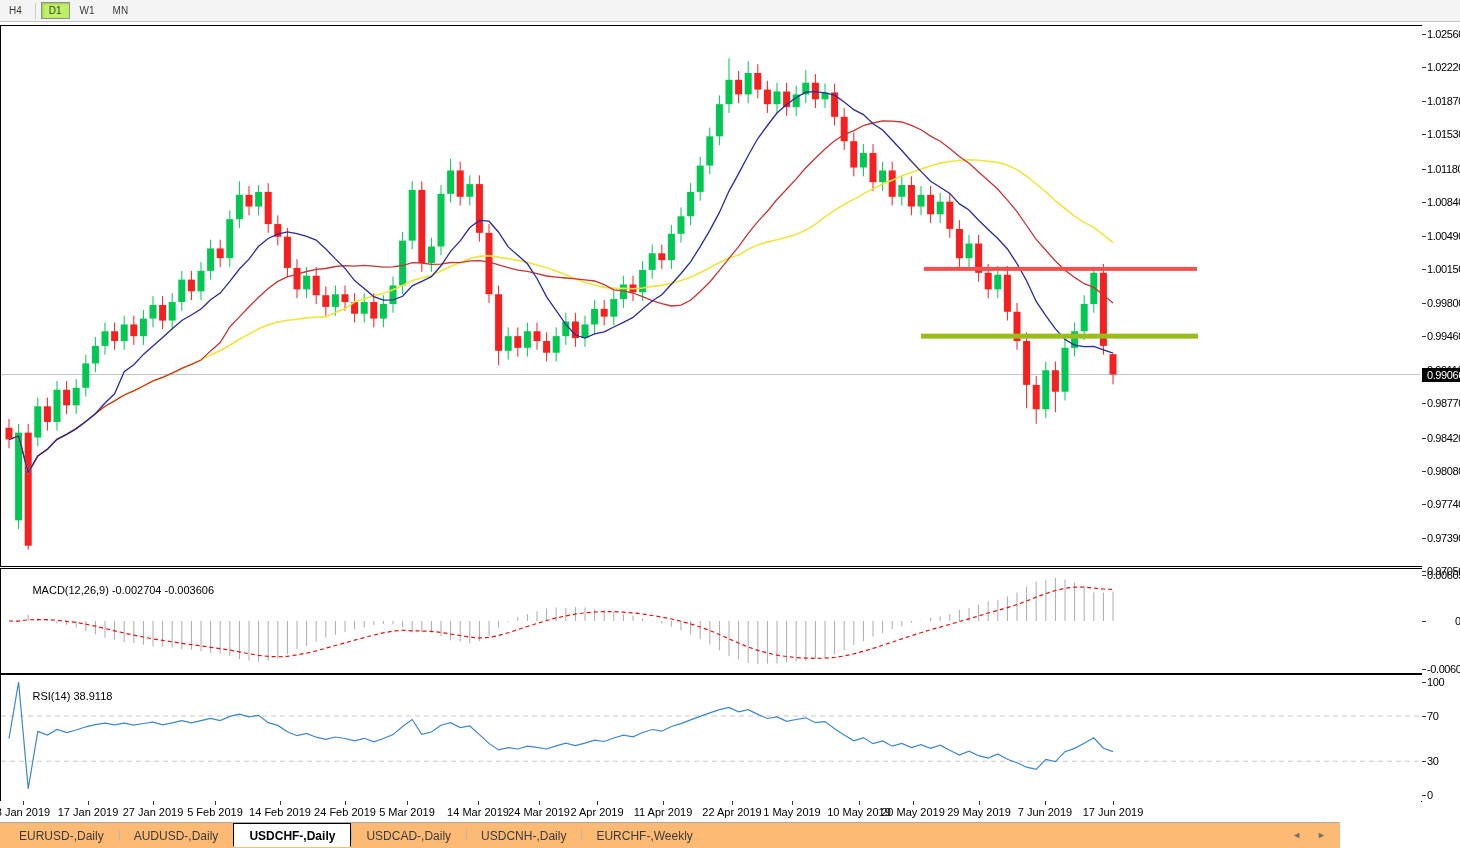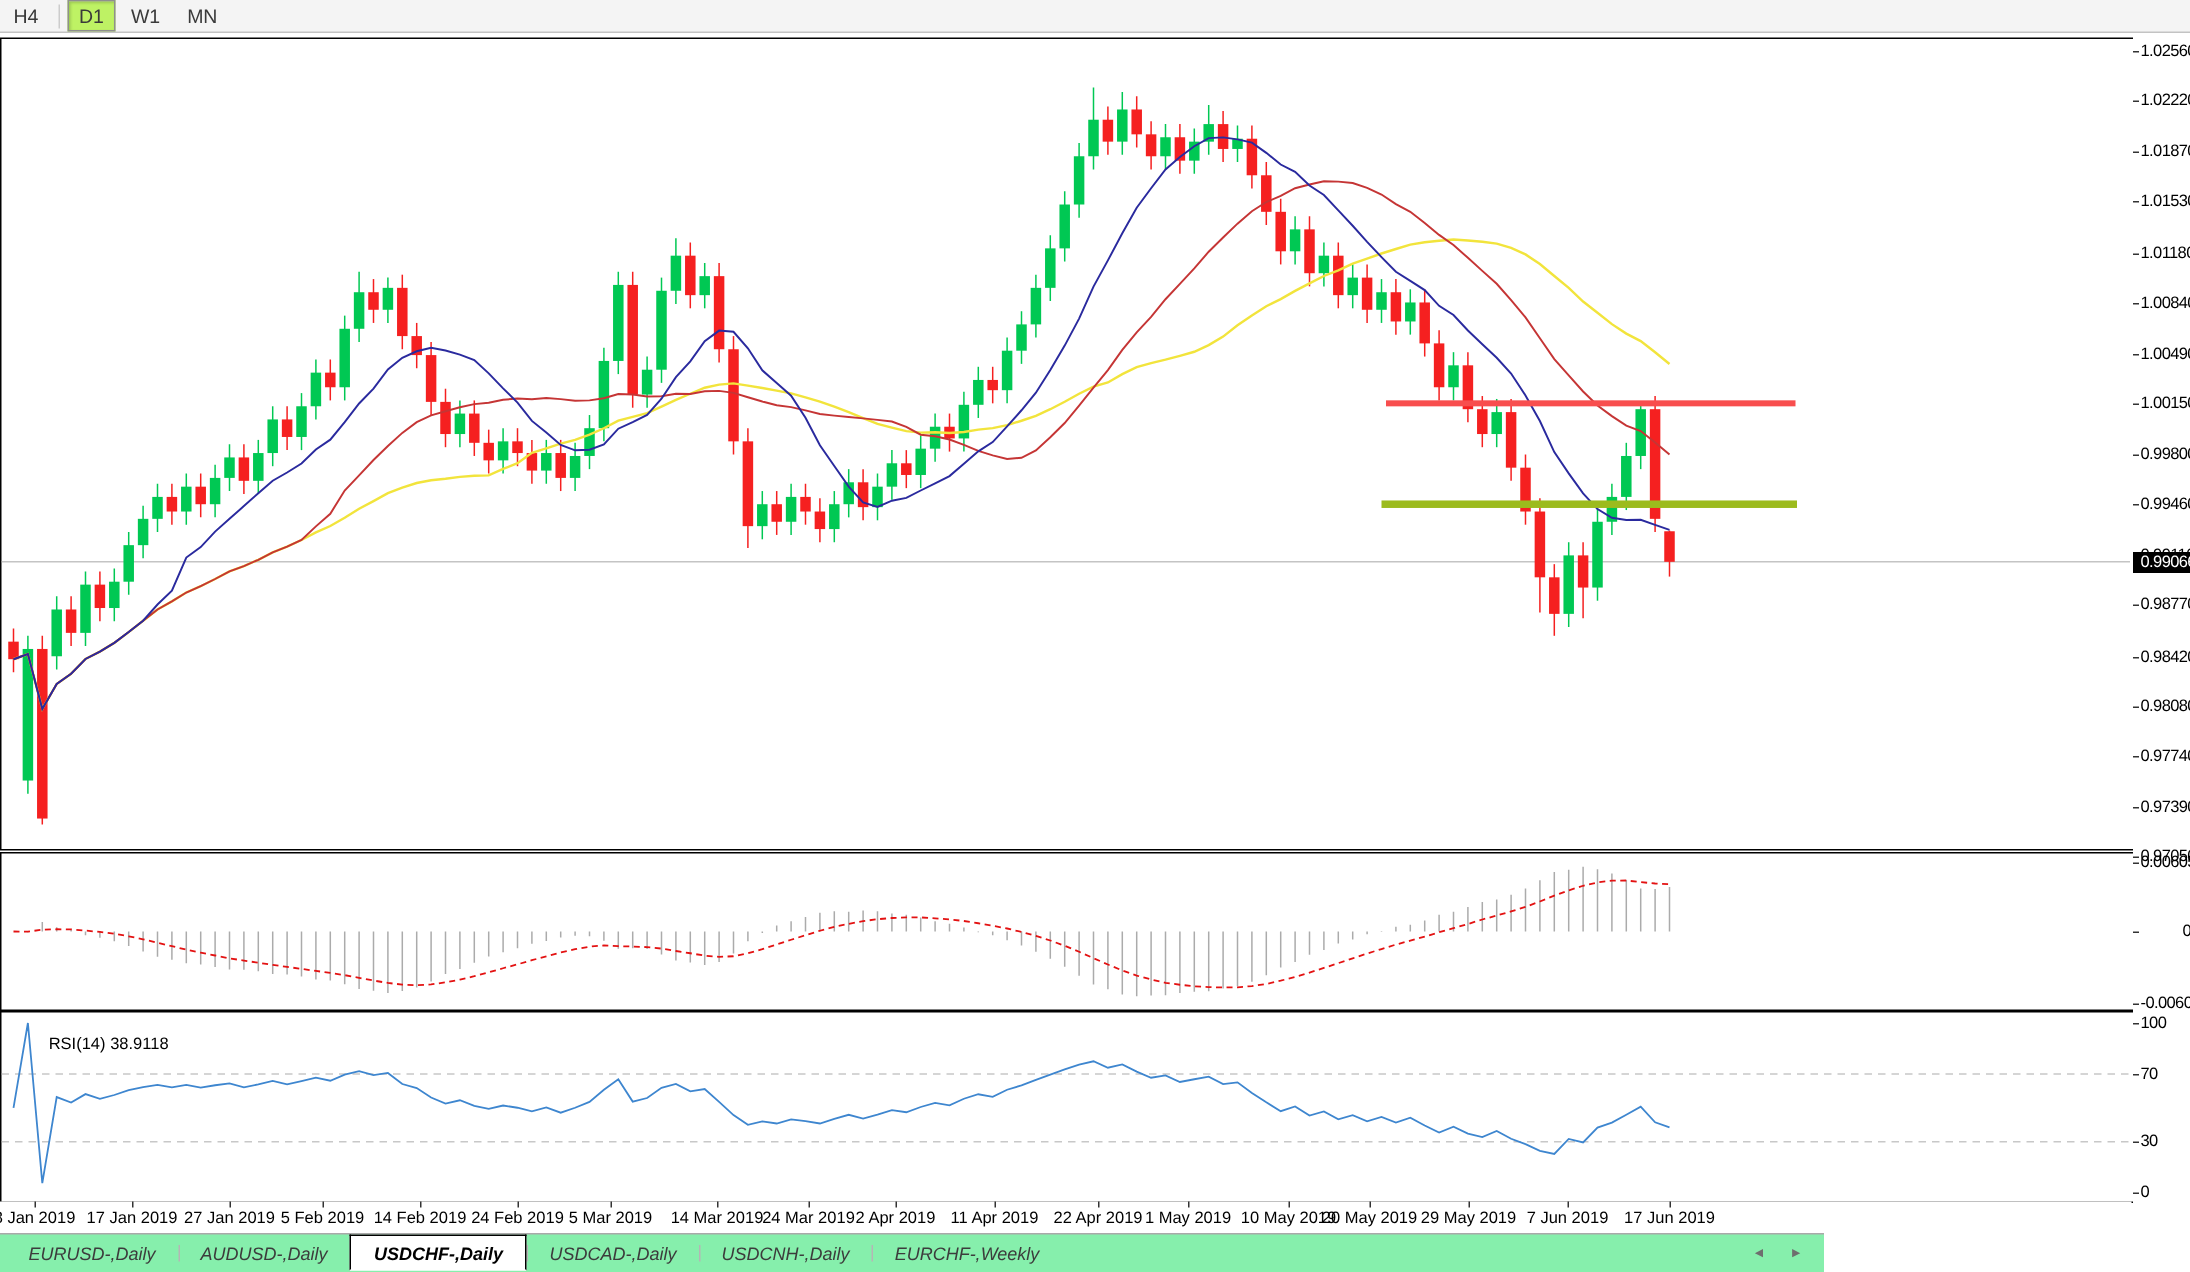--- a/index.html
+++ b/index.html
@@ -1,21 +1,21 @@
 <!DOCTYPE html>
 <html><head>
 <meta charset="utf-8">
 <style>
   html,body{margin:0;padding:0;background:#dcdcdc;}
   .screen{position:relative;width:1460px;height:848px;background:#ffffff;
           font-family:"Liberation Sans",sans-serif;overflow:hidden;-webkit-font-smoothing:none;}
   
   .toolbar{position:absolute;left:0;top:0;width:1460px;height:21px;background:#f4f4f4;
            border-bottom:1px solid #c3c3c3;display:flex;align-items:center;}
-  .tf-btn{font-size:13px;color:#3a3a3a;padding:2px 7px;margin:0 1px;border:1px solid transparent;cursor:default;}
+  .tf-btn{font-size:10px;color:#3a3a3a;padding:2px 7px;margin:0 1px;border:1px solid transparent;cursor:default;}
   .tf-btn.active{border:1px solid #8f8f8f;background:#bef264;box-shadow:inset 1px 1px 2px rgba(0,0,0,.18);}
   .tb-sep{width:1px;height:16px;background:#cccccc;margin:0 4px;}
   
   .chart-window{position:absolute;left:0;top:22px;width:1460px;height:799px;background:#ffffff;}
   .pane{position:absolute;left:0;background:#ffffff;border:1px solid #000000;}
   #price-pane{top:3px;width:1421px;height:540px;}
   #macd-pane{top:546px;width:1421px;height:104px;}
   #rsi-pane{top:652px;width:1421px;height:126px;}
   .pane svg{position:absolute;left:0;top:0;}
   .pane-label{position:absolute;left:7px;top:3px;font-size:11px;color:#000;white-space:pre;z-index:5;}
@@ -24,22 +24,22 @@
   .right-axis{position:absolute;left:1422px;top:0;width:38px;height:799px;background:#fff;}
   .ax-label{position:absolute;left:5px;font-size:11px;letter-spacing:-0.4px;color:#000;white-space:nowrap;}
   .ax-tick{position:absolute;left:0;width:4px;height:1px;background:#333;}
   .bid-badge{position:absolute;left:0;width:38px;height:14px;background:#000;color:#fff;
              font-size:11px;letter-spacing:-0.4px;line-height:14px;padding-left:5px;box-sizing:border-box;}
   
   .date-axis{position:absolute;left:0;top:779px;width:1421px;height:20px;background:#fff;}
   .date-label{position:absolute;top:5px;font-size:11px;color:#000;transform:translateX(-50%);white-space:nowrap;}
   .date-tick{position:absolute;top:0;width:1px;height:4px;background:#333;}
   
-  .tabs-bar{position:absolute;left:0;top:822px;width:1216px;height:26px;background:#86efac;
-            border-top:1px solid #a9a9a9;display:flex;align-items:flex-start;font-style:italic;}
+  .tabs-bar{position:absolute;left:0;top:822px;width:1340px;height:26px;background:#fdba74;
+            border-top:1px solid #a9a9a9;display:flex;align-items:flex-start;}
   .tab{font-size:12px;color:#3c3c3c;padding:4px 15px 3px 15px;margin-top:2px;position:relative;cursor:default;}
   .tab:not(.active):not(:first-child)::before{content:"";position:absolute;left:0;top:5px;bottom:5px;width:1px;background:#b5b5b5;}
   .tab.active{background:#ffffff;border:1px solid #000;border-bottom:1px solid #fff;font-weight:bold;
               color:#000;margin-top:0;padding-top:5px;z-index:2;}
   .scroll-arrows{margin-left:auto;margin-right:14px;margin-top:7px;display:flex;gap:16px;}
   .scroll-arrow{font-size:9px;color:#6e6e6e;cursor:default;}
 </style>
 </head>
 <body>
 
@@ -294,20 +294,23 @@
           </g>
           <polyline points="8,413.5 17.6,410.0 27.2,446.6 36.8,430.0 46.4,423.2 56,413.3 65.6,408.4 75.2,402.6 84.8,395.4 94.39999999999999,387.8 104,380.3 113.6,374.9 123.19999999999999,369.0 132.8,364.8 142.4,360.0 152,354.9 161.6,351.4 171.2,347.2 180.79999999999998,342.3 190.4,338.4 200,334.0 209.6,328.9 219.2,324.7 228.79999999999998,319.2 238.39999999999998,313.2 248,308.1 257.6,302.8 267.2,299.1 276.8,296.0 286.4,294.2 296,293.2 305.59999999999997,291.9 315.2,291.2 324.8,290.9 334.4,286.6 344,282.8 353.59999999999997,275.9 363.2,272.9 372.8,269.8 382.4,267.3 392,263.8 401.59999999999997,259.5 411.2,254.4 420.8,251.9 430.4,249.4 440,245.1 449.59999999999997,240.6 459.2,236.5 468.79999999999995,232.5 478.4,230.4 488,229.6 497.59999999999997,231.1 507.2,232.7 516.8,234.4 526.4,236.2 536,238.9 545.6,241.7 555.1999999999999,245.1 564.8,248.8 574.4,252.7 584,256.6 593.6,259.1 603.1999999999999,261.4 612.8,262.4 622.4,262.2 632,262.7 641.6,262.0 651.1999999999999,260.4 660.8,259.4 670.4,257.4 680,254.5 689.6,251.3 699.1999999999999,246.8 708.8,241.8 718.4,236.5 728,231.8 737.6,229.0 747.1999999999999,223.4 756.8,218.8 766.4,216.1 776,213.8 785.6,211.2 795.1999999999999,208.5 804.8,204.1 814.4,198.4 824,190.8 833.6,184.3 843.1999999999999,178.2 852.8,173.4 862.4,167.9 872,162.9 881.6,158.0 891.1999999999999,154.3 900.8,149.8 910.4,146.4 920,143.0 929.5999999999999,140.0 939.1999999999999,137.1 948.8,135.5 958.4,134.5 968,133.7 977.5999999999999,134.3 987.1999999999999,135.2 996.8,136.4 1006.4,139.2 1016,143.6 1025.6,150.0 1035.2,158.0 1044.8,165.9 1054.3999999999999,175.0 1064,182.5 1073.6,190.1 1083.2,196.4 1092.8,201.4 1102.3999999999999,208.8 1112,216.7" fill="none" stroke="#f2e43c" stroke-width="1.6"></polyline>
           <polyline points="8,413.5 17.6,410.0 27.2,446.6 36.8,430.0 46.4,423.2 56,413.3 65.6,408.4 75.2,402.6 84.8,395.4 94.39999999999999,387.8 104,380.3 113.6,374.9 123.19999999999999,369.0 132.8,364.8 142.4,360.0 152,354.9 161.6,351.4 171.2,347.2 180.79999999999998,342.3 190.4,338.4 200,334.0 209.6,324.9 219.2,316.5 228.79999999999998,301.0 238.39999999999998,290.9 248,280.7 257.6,271.3 267.2,262.6 276.8,255.4 286.4,250.9 296,248.2 305.59999999999997,245.5 315.2,243.4 324.8,242.5 334.4,240.5 344,239.7 353.59999999999997,240.2 363.2,239.3 372.8,240.1 382.4,241.2 392,240.9 401.59999999999997,239.5 411.2,236.7 420.8,237.0 430.4,238.3 440,238.2 449.59999999999997,236.5 459.2,236.7 468.79999999999995,234.8 478.4,234.6 488,235.9 497.59999999999997,238.8 507.2,241.7 516.8,244.2 526.4,245.4 536,247.6 545.6,250.0 555.1999999999999,251.1 564.8,252.0 574.4,252.9 584,253.9 593.6,255.0 603.1999999999999,258.6 612.8,263.8 622.4,264.8 632,267.0 641.6,270.6 651.1999999999999,274.6 660.8,277.6 670.4,280.0 680,279.2 689.6,274.3 699.1999999999999,265.5 708.8,256.0 718.4,244.4 728,232.4 737.6,220.7 747.1999999999999,207.3 756.8,195.6 766.4,185.2 776,173.5 785.6,163.2 795.1999999999999,152.9 804.8,141.8 814.4,132.3 824,123.1 833.6,114.8 843.1999999999999,108.7 852.8,104.6 862.4,99.5 872,97.0 881.6,94.8 891.1999999999999,95.1 900.8,96.0 910.4,99.3 920,103.7 929.5999999999999,110.1 939.1999999999999,115.2 948.8,122.6 958.4,130.6 968,137.3 977.5999999999999,145.9 987.1999999999999,154.6 996.8,163.2 1006.4,174.1 1016,185.6 1025.6,199.5 1035.2,213.4 1044.8,224.3 1054.3999999999999,235.0 1064,244.3 1073.6,251.4 1083.2,257.7 1092.8,261.4 1102.3999999999999,269.0 1112,277.0" fill="none" stroke="#c53535" stroke-width="1.3"></polyline>
           <polyline points="8,413.5 17.6,410.0 27.2,446.6 36.8,430.0 46.4,423.2 56,413.3 65.6,408.4 75.2,402.6 84.8,395.4 94.39999999999999,387.8 104,377.0 113.6,367.8 123.19999999999999,345.7 132.8,338.7 142.4,328.4 152,319.9 161.6,311.4 171.2,302.8 180.79999999999998,294.5 190.4,289.0 200,283.0 209.6,273.7 219.2,267.1 228.79999999999998,255.4 238.39999999999998,243.0 248,233.1 257.6,220.3 267.2,212.5 276.8,208.2 286.4,205.9 296,207.7 305.59999999999997,210.4 315.2,214.1 324.8,222.9 334.4,232.9 344,242.4 353.59999999999997,254.6 363.2,262.4 372.8,270.6 382.4,274.2 392,273.8 401.59999999999997,270.3 411.2,259.8 420.8,255.4 430.4,250.6 440,239.8 449.59999999999997,225.4 459.2,214.9 468.79999999999995,201.5 478.4,194.4 488,195.2 497.59999999999997,206.2 507.2,220.9 516.8,229.3 526.4,237.8 536,252.5 545.6,270.8 555.1999999999999,284.7 564.8,298.4 574.4,309.0 584,312.0 593.6,307.8 603.1999999999999,305.9 612.8,301.0 622.4,296.3 632,291.4 641.6,283.1 651.1999999999999,274.9 660.8,268.7 670.4,258.3 680,247.5 689.6,235.8 699.1999999999999,220.7 708.8,204.4 718.4,186.4 728,165.1 737.6,147.6 747.1999999999999,129.5 756.8,112.5 766.4,99.5 776,87.0 785.6,78.6 795.1999999999999,71.5 804.8,66.1 814.4,65.6 824,66.9 833.6,69.1 843.1999999999999,75.9 852.8,83.7 862.4,88.6 872,97.7 881.6,104.0 891.1999999999999,114.2 900.8,124.5 910.4,135.2 920,145.4 929.5999999999999,155.2 939.1999999999999,161.2 948.8,167.4 958.4,177.9 968,184.0 977.5999999999999,194.3 987.1999999999999,203.5 996.8,212.5 1006.4,223.0 1016,237.6 1025.6,254.7 1035.2,275.4 1044.8,289.6 1054.3999999999999,302.9 1064,313.4 1073.6,319.2 1083.2,320.7 1092.8,320.5 1102.3999999999999,323.9 1112,327.2" fill="none" stroke="#2a2a9e" stroke-width="1.3"></polyline>
           <rect x="923" y="240.89278752436658" width="273" height="4" fill="#f84e4e"></rect>
           <rect x="920" y="307.64424951267085" width="277" height="5" fill="#9cbb1d"></rect>
         </svg>
     </div>
 
     <div class="pane" id="macd-pane">
+      <div class="pane-label">
+        <span>MACD(12,26,9)</span> <span>-0.002704 -0.003606</span>
+      </div>
       <svg id="macd-svg" width="1419" height="102">
           <g>
             <line x1="8" y1="52" x2="8" y2="52" stroke="#ababab" stroke-width="1"></line>
             <line x1="17.6" y1="52" x2="17.6" y2="52.42401138472487" stroke="#ababab" stroke-width="1"></line>
             <line x1="27.2" y1="52" x2="27.2" y2="45.72490762256766" stroke="#ababab" stroke-width="1"></line>
             <line x1="36.8" y1="52" x2="36.8" y2="49.2097799375416" stroke="#ababab" stroke-width="1"></line>
             <line x1="46.4" y1="52" x2="46.4" y2="51.00272150508858" stroke="#ababab" stroke-width="1"></line>
             <line x1="56" y1="52" x2="56" y2="54.41772361524323" stroke="#ababab" stroke-width="1"></line>
             <line x1="65.6" y1="52" x2="65.6" y2="56.09657378382437" stroke="#ababab" stroke-width="1"></line>
             <line x1="75.2" y1="52" x2="75.2" y2="58.455542622758855" stroke="#ababab" stroke-width="1"></line>

